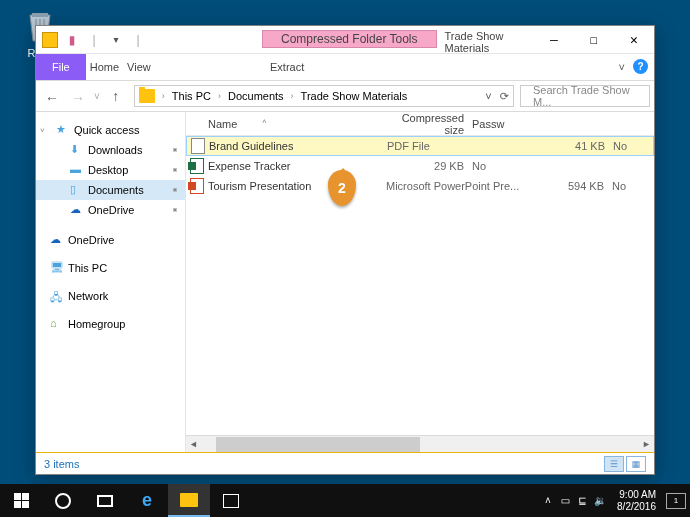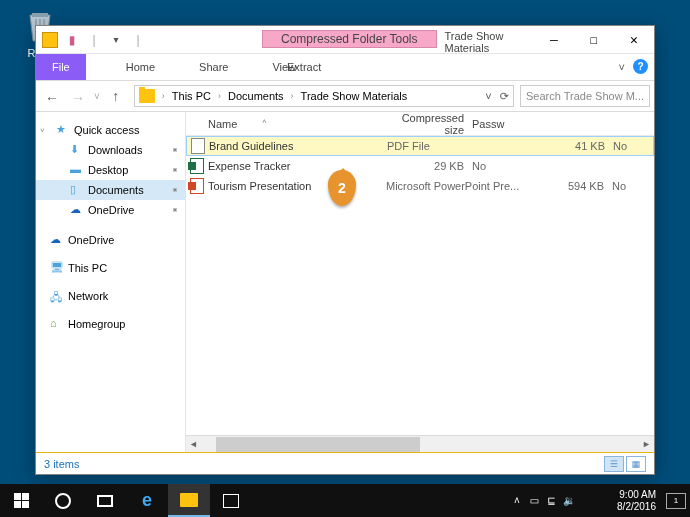--- a/index.html
+++ b/index.html
@@ -11,34 +11,34 @@
 .titlebar { height: 28px; display: flex; align-items: stretch; background: #fff; border-bottom: 1px solid #e5e5e5; }
 .qat { display: flex; align-items: center; gap: 2px; padding: 0 4px; }
 .qat-btn { width: 20px; height: 20px; display: flex; align-items: center; justify-content: center; font-size: 12px; }
 .yellow-doc { width: 16px; height: 16px; background: #ffc20e; border: 1px solid #c9940a; }
 .cft { background: #f7a8c9; border: 1px solid #d888aa; color: #444; font-size: 12px; padding: 1px 18px; margin-top: 4px; margin-left: 110px; height: 18px; display: flex; align-items: center; }
 .title-text { font-size: 11px; color: #444; padding: 4px 0 0 8px; flex: 1; }
 .winctrl { display: flex; }
 .winctrl div { width: 40px; display: flex; align-items: center; justify-content: center; font-size: 13px; font-family: Consolas, monospace; }
 .ribbon { height: 27px; display: flex; align-items: stretch; border-bottom: 1px solid #dadada; position: relative; }
 .file-tab { background: #8b5cf6; color: #fff; font-size: 11px; padding: 0 16px; display: flex; align-items: center; }
-.r-tab { font-size: 11px; color: #444; padding: 0 4px; display: flex; align-items: center; margin-left: 36px; }
-.extract-tab { position: absolute; left: 237px; font-size: 11px; color: #444; padding: 0 14px; display: flex; align-items: center; height: 100%; }
+.r-tab { font-size: 11px; color: #444; padding: 0 4px; display: flex; align-items: center; }
+.extract-tab { position: absolute; left: 220px; font-size: 11px; color: #444; padding: 0 14px; display: flex; align-items: center; height: 100%; }
 .ribbon-right { position: absolute; right: 6px; top: 5px; display: flex; gap: 8px; align-items: center; }
 .help-icon { width: 15px; height: 15px; border-radius: 50%; background: #1e90ff; color: #fff; font-size: 10px; display: flex; align-items: center; justify-content: center; font-weight: bold; }
 .navbar { height: 31px; display: flex; align-items: center; padding: 0 4px; gap: 2px; border-bottom: 1px solid #dadada; }
 .nav-btn { width: 24px; height: 24px; display: flex; align-items: center; justify-content: center; color: #555; font-size: 14px; }
 .nav-sep { color: #aaa; font-size: 10px; padding: 0 2px; }
 .crumbs { flex: 1; margin: 0 4px; height: 22px; border: 1px solid #ccc; display: flex; align-items: center; font-size: 11px; }
 .crumb-ic { width: 16px; height: 14px; background: #ffc20e; margin: 0 4px; border-radius: 1px; position: relative; }
 .crumb-ic:before { content: ""; position: absolute; top: -2px; left: 0; width: 6px; height: 2px; background: #ffc20e; }
 .crumb { padding: 0 4px; }
 .chev { color: #888; font-size: 9px; padding: 0 3px; }
 .addr-r { margin-left: auto; display: flex; align-items: center; padding-right: 4px; gap: 8px; color: #555; }
-.search { width: 130px; height: 22px; border: 1px solid #ccc; font-size: 11px; color: #888; padding: 0 5px; display: flex; align-items: center; }
+.search { width: 130px; height: 22px; border: 1px solid #ccc; font-size: 11px; color: #888; padding: 0 12px; display: flex; align-items: center; }
 .body { flex: 1; display: flex; overflow: hidden; }
 .sidebar { width: 150px; border-right: 1px solid #e5e5e5; padding: 8px 0; font-size: 11px; overflow: hidden; }
 .sb-item { display: flex; align-items: center; padding: 3px 8px 3px 20px; gap: 4px; position: relative; }
 .sb-item.indent { padding-left: 34px; }
 .sb-item.sel { background: #d4e8f7; }
 .sb-item.group { padding-left: 14px; margin-top: 2px; }
 .sb-ic { width: 14px; height: 14px; display: inline-block; }
 .pin { position: absolute; right: 6px; color: #888; font-size: 9px; transform: rotate(45deg); }
 .caret { position: absolute; left: 4px; color: #888; font-size: 8px; }
 .content { flex: 1; display: flex; flex-direction: column; }
@@ -70,21 +70,21 @@
 .view-btns { margin-left: auto; display: flex; gap: 2px; }
 .vb { width: 20px; height: 16px; border: 1px solid #88b4dd; display: flex; align-items: center; justify-content: center; font-size: 9px; color: #5a8fc8; }
 .vb.active { background: #cfe5f6; }
 .taskbar { position: absolute; bottom: 0; left: 0; right: 0; height: 33px; background: #101010; display: flex; align-items: center; }
 .tb-btn { width: 42px; height: 33px; display: flex; align-items: center; justify-content: center; color: #fff; }
 .tb-btn.active { background: #333; border-bottom: 2px solid #76b9ed; }
 .start-ic { display: grid; grid-template: repeat(2, 7px) / repeat(2, 7px); gap: 1px; }
 .start-ic span { background: #fff; }
 .tray { margin-left: auto; display: flex; align-items: center; color: #fff; font-size: 10px; padding-right: 4px; gap: 10px; }
 .tray-icons { display: flex; gap: 8px; align-items: center; }
-.clock { text-align: right; line-height: 1.15; margin-left: 31px; }
+.clock { text-align: right; line-height: 1.15; }
 .notif { width: 20px; height: 16px; border: 1px solid #aaa; display: flex; align-items: center; justify-content: center; font-size: 8px; }
 </style>
 </head>
 <body>
 
 <div class="desktop">
   <div class="desktop-icon">
     <div class="bin">
       <svg viewBox="0 0 36 40">
           <path d="M8 10 L28 10 L25 36 L11 36 Z" fill="#b8c8d4" stroke="#7a8a96"></path>
@@ -111,21 +111,20 @@
       <div class="winctrl">
         <div>—</div>
         <div>☐</div>
         <div>✕</div>
       </div>
     </div>
 
     <div class="ribbon">
       <div class="file-tab">File</div>
       <div class="r-tab">Home</div>
-      <div class="r-tab">Share</div>
       <div class="r-tab">View</div>
       <div class="extract-tab">Extract</div>
       <div class="ribbon-right">
         <span style="color:#555;font-size:11px;">˅</span>
         <div class="help-icon">?</div>
       </div>
     </div>
 
     <div class="navbar">
       <div class="nav-btn">←</div>

